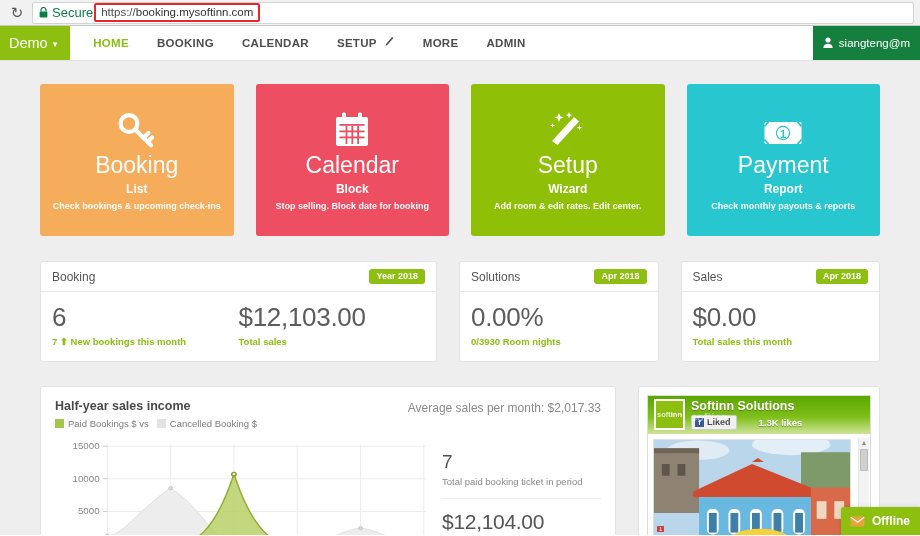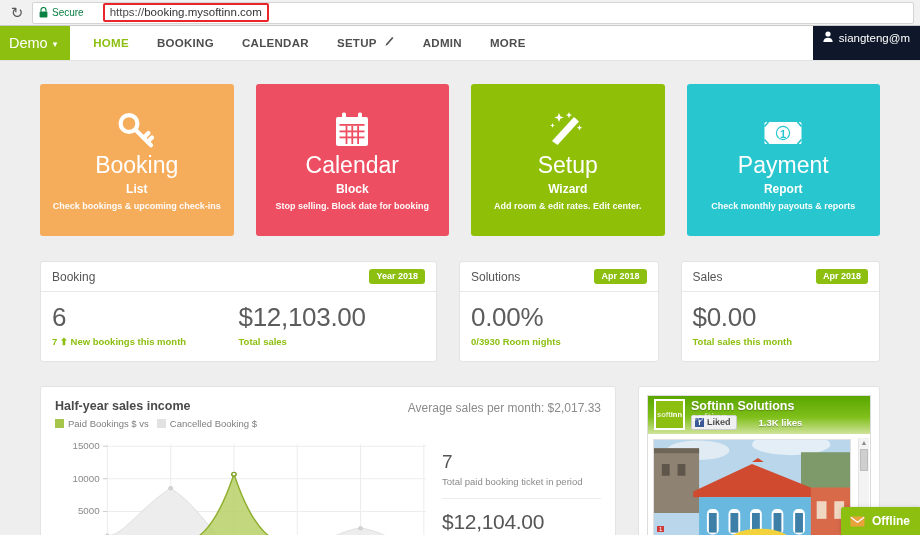--- a/index.html
+++ b/index.html
@@ -44,22 +44,22 @@
   }
   .lock-icon {
     color: #0b8043;
     font-size: 11px;
     margin-right: 4px;
     display: inline-flex;
     align-items: center;
   }
   .secure-label {
     color: #0b8043;
-    font-size: 10px;
-    margin-right: 19px;
+    font-size: 13px;
+    margin-right: 1px;
     white-space: nowrap;
   }
   .url-box {
     border: 2px solid #e8262b;
     border-radius: 2px;
     padding: 1px 5px 2px 5px;
     font-size: 11.5px;
     color: #333333;
     white-space: nowrap;
     background: #ffffff;
@@ -111,24 +111,24 @@
   }
   .nav-link.active { color: #8cbf10; }
   .nav-link .pencil {
     margin-left: 6px;
     font-size: 11px;
     display: inline-block;
     transform: rotate(-4deg);
   }
   .nav-user {
     margin-left: auto;
-    background: #0f172a;
+    background: #15803d;
     color: #ffffff;
     display: flex;
-    align-items: flex-end;
+    align-items: center;
     padding: 16px 10px;
     font-size: 11.5px;
     cursor: pointer;
     white-space: nowrap;
     overflow: hidden;
   }
   .nav-user .user-icon { margin-right: 6px; font-size: 11px; }
 
   
   .page {
@@ -390,24 +390,24 @@
       </div>
     <div class="nav-link">
       <span>SETUP</span>
       <span class="pencil">
         <svg width="12" height="12" viewBox="0 0 12 12" aria-hidden="true">
           <path d="M9.6 1.2 L10.8 2.4 L4.2 9 L2.4 9.6 L3 7.8 Z" fill="#4e4e4e"></path>
         </svg>
       </span>
     </div>
     <div class="nav-link">
+        <span>MORE</span>
+      </div>
+    <div class="nav-link">
         <span>ADMIN</span>
-      </div>
-    <div class="nav-link">
-        <span>MORE</span>
       </div>
   </div>
   <div class="nav-user">
     <span class="user-icon">
       <svg width="10" height="11" viewBox="0 0 10 11" aria-hidden="true">
         <circle cx="5" cy="3" r="2.6" fill="#ffffff"></circle>
         <path d="M0.3 11c0-2.8 2.1-4.3 4.7-4.3S9.7 8.2 9.7 11Z" fill="#ffffff"></path>
       </svg>
     </span>
     <span>siangteng@m</span>

